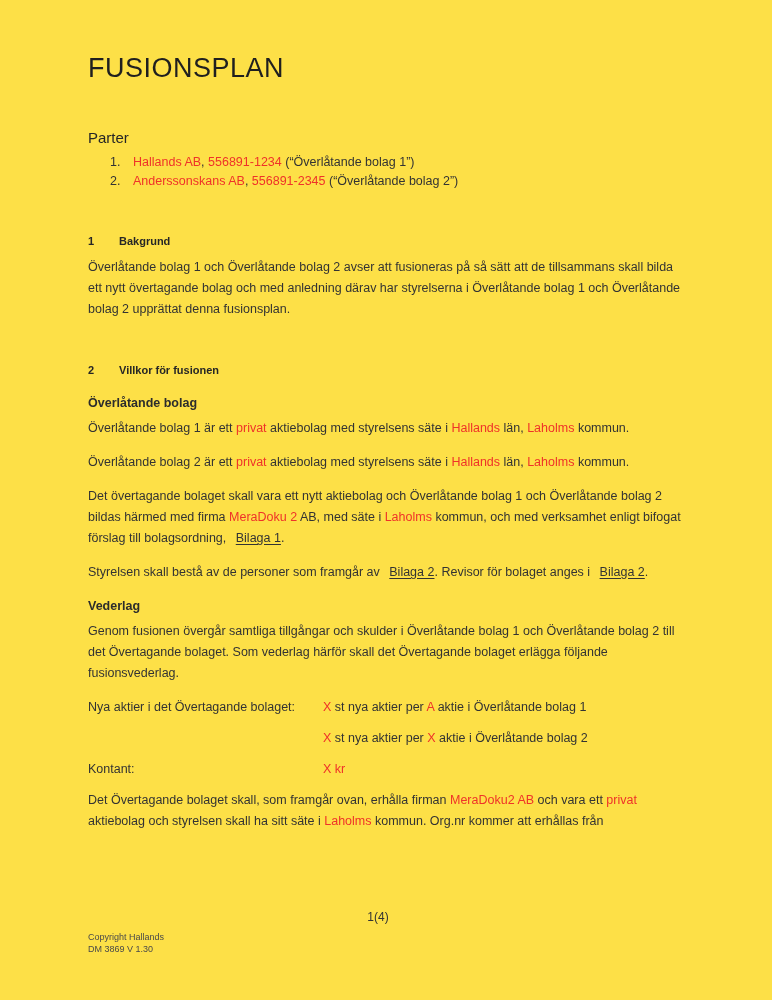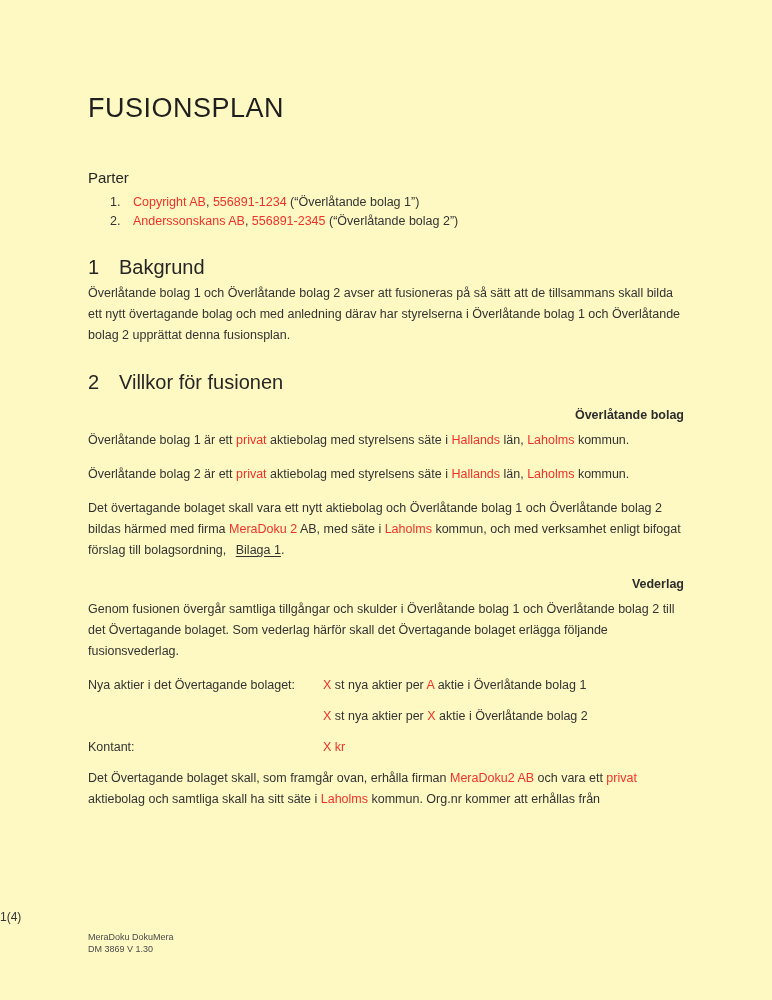--- a/index.html
+++ b/index.html
@@ -1,22 +1,22 @@
 <!DOCTYPE html>
 <html style="--red: #ef3229;"><head>
 <meta charset="utf-8">
 <style>
   html,body{margin:0;padding:0;background:#ffffff;}
   .page{
     position:relative;
     width:772px;height:1000px;
     margin:0 auto;
-    background:#fef9c3;
+    background:#fde047;
     box-sizing:border-box;
-    padding:92px 88px 0 88px;
+    padding:52px 88px 0 88px;
     overflow:hidden;
     font-family:"Liberation Sans","DejaVu Sans",sans-serif;
     color:#333333;
     font-size:12.5px;
     line-height:21px;
   }
   .red{color:var(--red,#ef3229);}
   .ul{text-decoration:underline;text-underline-offset:2px;margin-left:6px;}
   .doc-title{
     margin:0;
@@ -48,54 +48,54 @@
   ol.parter-list li{
     line-height:19px;
     display:flex;
   }
   .li-num{
     width:23px;
     flex:0 0 23px;
     color:#333333;
   }
   .sec-h{
-    margin:26px 0 6px 0;
-    font-size:20px;
+    margin:40px 0 6px 0;
+    font-size:11px;
     line-height:20px;
-    font-weight:400;
+    font-weight:700;
     color:#262626;
   }
   .sec-num{
     display:inline-block;
     width:31px;
   }
   .sub-h{
     margin:14px 0 6px 0;
     font-size:12.5px;
     line-height:18px;
     font-weight:700;
     color:#2c2c2c;
-    text-align:right;
   }
   p.para{
     margin:0 0 13px 0;
   }
   .ved-rows{margin-top:10px;}
   .ved-row{
     display:flex;
     margin-bottom:10px;
   }
   .ved-label{
     flex:0 0 235px;
     width:235px;
   }
   .ved-value{flex:1;}
   .footer-pagenum{
     position:absolute;
     top:910px;left:0;right:16px;
+    text-align:center;
     font-size:12px;
     line-height:14px;
     color:#333333;
   }
   .footer-copy{
     position:absolute;
     top:931px;left:88px;
     font-size:9px;
     line-height:12px;
     color:#4a4a4a;
@@ -105,21 +105,21 @@
 <body>
 
 <div class="page">
 
   <h1 class="doc-title">FUSIONSPLAN</h1>
 
   <div class="parter-h">Parter</div>
   <ol class="parter-list">
     <li>
       <span class="li-num">1.</span>
-      <span><span class="red">Copyright AB</span><span>, </span><span class="red">556891-1234</span><span> (“Överlåtande bolag 1”)</span></span>
+      <span><span class="red">Hallands AB</span><span>, </span><span class="red">556891-1234</span><span> (“Överlåtande bolag 1”)</span></span>
     </li>
     <li>
       <span class="li-num">2.</span>
       <span><span class="red">Anderssonskans AB</span><span>, </span><span class="red">556891-2345</span><span> (“Överlåtande bolag 2”)</span></span>
     </li>
   </ol>
 
   <div>
     <h2 class="sec-h">
       <span class="sec-num">1</span><span>Bakgrund</span>
@@ -130,41 +130,42 @@
   <div>
     <h2 class="sec-h">
       <span class="sec-num">2</span><span>Villkor för fusionen</span>
     </h2>
 
     <div class="sub-h">Överlåtande bolag</div>
     <p class="para"><span>Överlåtande bolag 1 är ett </span><span class="red">privat</span><span> aktiebolag med styrelsens säte i </span><span class="red">Hallands</span><span> län, </span><span class="red">Laholms</span><span> kommun.</span></p>
     <p class="para"><span>Överlåtande bolag 2 är ett </span><span class="red">privat</span><span> aktiebolag med styrelsens säte i </span><span class="red">Hallands</span><span> län, </span><span class="red">Laholms</span><span> kommun.</span></p>
 
     <p class="para"><span>Det övertagande bolaget skall vara ett nytt aktiebolag och Överlåtande bolag 1 och Överlåtande bolag 2 bildas härmed med firma </span><span class="red">MeraDoku 2</span><span> AB, med säte i </span><span class="red">Laholms</span><span> kommun, och med verksamhet enligt bifogat förslag till bolagsordning, </span><span class="ul">Bilaga 1</span><span>.</span></p>
+    <p class="para"><span>Styrelsen skall bestå av de personer som framgår av </span><span class="ul">Bilaga 2</span><span>. Revisor för bolaget anges i </span><span class="ul">Bilaga 2</span><span>.</span></p>
 
     <div class="sub-h">Vederlag</div>
     <p class="para"><span>Genom fusionen övergår samtliga tillgångar och skulder i Överlåtande bolag 1 och Överlåtande bolag 2 till det Övertagande bolaget. Som vederlag härför skall det Övertagande bolaget erlägga följande fusionsvederlag.</span></p>
 
     <div class="ved-rows">
       <div class="ved-row">
         <span class="ved-label">Nya aktier i det Övertagande bolaget:</span>
         <span class="ved-value"><span class="red">X</span><span> st nya aktier per </span><span class="red">A</span><span> aktie i Överlåtande bolag 1</span></span>
       </div>
       <div class="ved-row">
         <span class="ved-label"></span>
         <span class="ved-value"><span class="red">X</span><span> st nya aktier per </span><span class="red">X</span><span> aktie i Överlåtande bolag 2</span></span>
       </div>
       <div class="ved-row">
         <span class="ved-label">Kontant:</span>
         <span class="ved-value"><span class="red">X kr</span></span>
       </div>
     </div>
 
-    <p class="para"><span>Det Övertagande bolaget skall, som framgår ovan, erhålla firman </span><span class="red">MeraDoku2 AB</span><span> och vara ett </span><span class="red">privat</span><span> aktiebolag och samtliga skall ha sitt säte i </span><span class="red">Laholms</span><span> kommun. Org.nr kommer att erhållas från</span></p>
+    <p class="para"><span>Det Övertagande bolaget skall, som framgår ovan, erhålla firman </span><span class="red">MeraDoku2 AB</span><span> och vara ett </span><span class="red">privat</span><span> aktiebolag och styrelsen skall ha sitt säte i </span><span class="red">Laholms</span><span> kommun. Org.nr kommer att erhållas från</span></p>
   </div>
 
   <div class="footer-pagenum">1(4)</div>
   <div class="footer-copy">
-    <div>MeraDoku DokuMera</div>
+    <div>Copyright Hallands</div>
     <div>DM 3869 V 1.30</div>
   </div>
 
 </div>
 
 </body></html>

